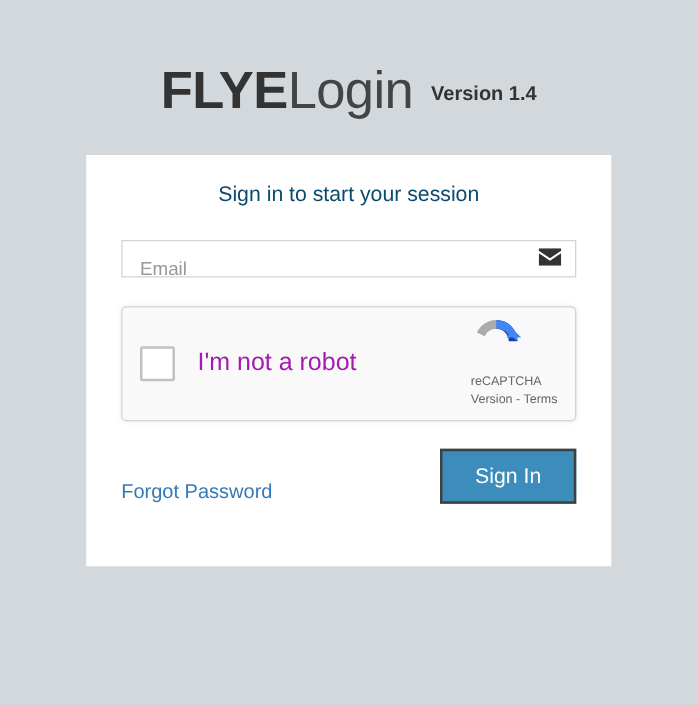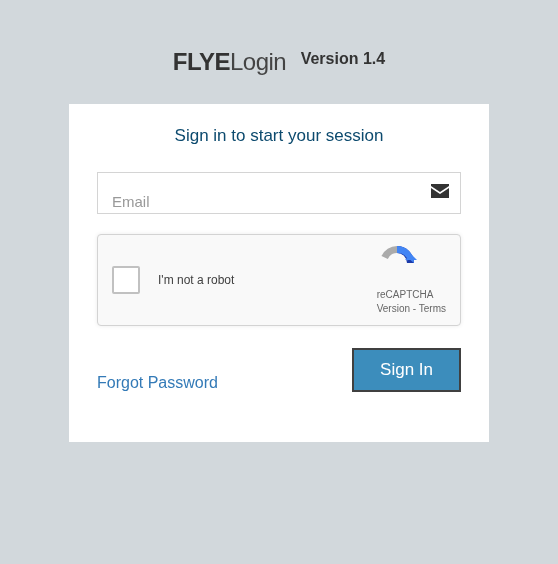--- a/index.html
+++ b/index.html
@@ -9,21 +9,21 @@
       width: 558px;
       height: 564px;
       overflow: hidden;
       position: relative;
     }
     .header {
       text-align: center;
       padding: 48px 0 28px 0;
     }
     .brand {
-      font-size: 24px;
+      font-size: 42px;
       font-weight: 300;
       color: #444;
       letter-spacing: -0.5px;
     }
     .brand b {
       font-weight: 800;
       color: #333;
     }
     .version {
       font-size: 16px;
@@ -43,21 +43,21 @@
       color: #0c4a6e;
       font-size: 17px;
       margin-bottom: 26px;
     }
     .form-group {
       position: relative;
       margin-bottom: 20px;
     }
     .form-control {
       width: 100%;
-      height: 42px;
+      height: 30px;
       border: 1px solid #d4d4d4;
       padding: 16px 40px 0 14px;
       font-size: 15px;
       color: #666;
       outline: none;
     }
     .form-control::placeholder { color: #999; }
     .input-icon {
       position: absolute;
       right: 12px;
@@ -80,22 +80,22 @@
       width: 28px;
       height: 28px;
       border: 2px solid #c1c1c1;
       border-radius: 2px;
       background: #fff;
       flex-shrink: 0;
       cursor: pointer;
     }
     .recaptcha-label {
       margin-left: 18px;
-      font-size: 12px;
-      color: #404040;
+      font-size: 20px;
+      color: #a21caf;
       flex-grow: 1;
     }
     .recaptcha-right {
       font-size: 10px;
       color: #666;
       line-height: 1.4;
     }
     .recaptcha-logo {
       width: 40px;
       height: 38px;

